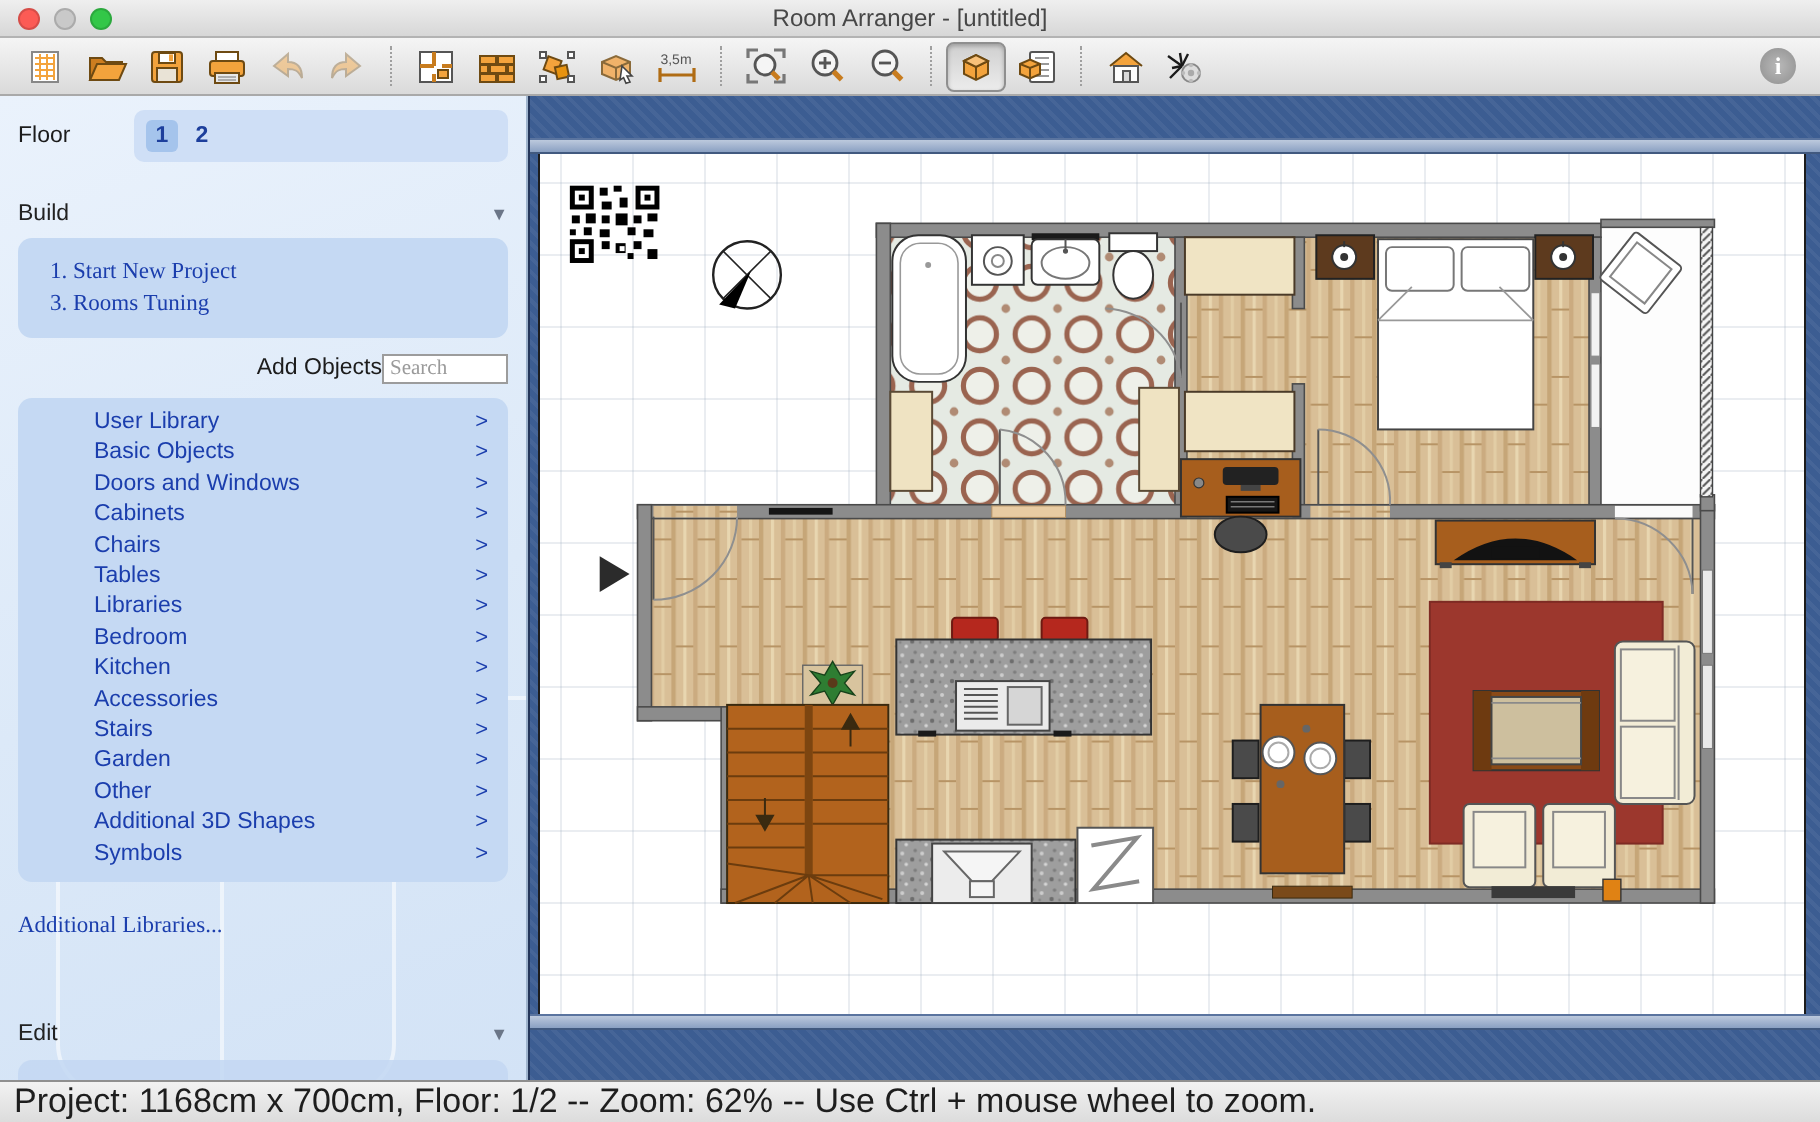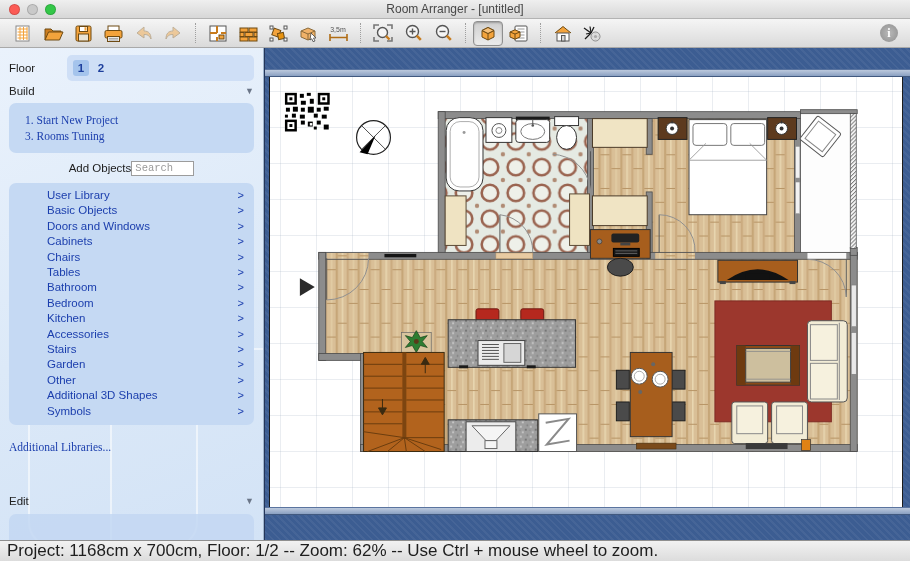--- a/index.html
+++ b/index.html
@@ -37,28 +37,28 @@
   .wm { position:absolute; border:2px solid rgba(255,255,255,.55); border-radius:26px; pointer-events:none; }
   .wm1 { left:28px; top:330px; width:170px; height:170px; }
   .wm2 { left:110px; top:300px; width:260px; height:230px; }
   .srow { position:relative; }
   .floor-row { display:flex; align-items:center; height:28px; }
   .floor-label { width:58px; }
   .floor-panel { flex:1; background:#cfdff6; border-radius:5px; height:26px; display:flex; align-items:center; padding:0 6px; gap:4px; }
   .floor-tab { min-width:16px; height:16px; display:flex; align-items:center; justify-content:center;
                color:#1d3f9c; font-weight:bold; border-radius:3px; padding:0 3px; }
   .floor-tab.active { background:#a5c4ec; }
-  .sec-head { display:flex; align-items:center; justify-content:space-between; height:18px; margin-top:0; color:#222; }
+  .sec-head { display:flex; align-items:center; justify-content:space-between; height:18px; margin-top:16px; color:#222; }
   .tri { color:#6b7688; font-size:9px; }
   .panel { background:#c5d9f3; border-radius:7px; }
   .build-panel { margin-top:3px; padding:9px 8px 9px 16px; }
   .link { color:#1b3ead; line-height:16px; cursor:pointer;font-family:Liberation Serif, serif; }
-  .addobj-row { display:flex; align-items:center; justify-content:center; height:26px; margin-top:2px; }
+  .addobj-row { display:flex; align-items:center; justify-content:flex-end; height:26px; margin-top:2px; }
   .search-input { width:63px; height:15px; font-size:10.5px; border:1px solid #9c9c9c; background:#fff; padding:0 3px;
-                  color:#333; font-family:Liberation Mono, monospace; }
+                  color:#333; font-family:Liberation Serif, serif; }
   .search-input::placeholder { color:#9a9a9a; }
   .cat-panel { margin-top:2px; padding:5px 10px 6px 8px; }
   .cat-row { display:flex; align-items:center; justify-content:space-between; line-height:15.4px; color:#1b3ead; cursor:pointer;margin-left:30px; }
   .cat-chev { color:#1b3ead; font-size:11px; }
   .lib-link { margin-top:14px; }
   .edit-head { margin-top:37px; }
   .edit-panel { margin-top:4px; height:40px; background:#c3d7f2; opacity:.85; }
 
   
   .canvas-area { flex:1 1 auto; position:relative; min-width:0;
@@ -299,21 +299,21 @@
           </div>
         <div class="cat-row">
             <span>Chairs</span>
             <span class="cat-chev">&gt;</span>
           </div>
         <div class="cat-row">
             <span>Tables</span>
             <span class="cat-chev">&gt;</span>
           </div>
         <div class="cat-row">
-            <span>Bathroom</span>
+            <span>Libraries</span>
             <span class="cat-chev">&gt;</span>
           </div>
         <div class="cat-row">
             <span>Bedroom</span>
             <span class="cat-chev">&gt;</span>
           </div>
         <div class="cat-row">
             <span>Kitchen</span>
             <span class="cat-chev">&gt;</span>
           </div>

